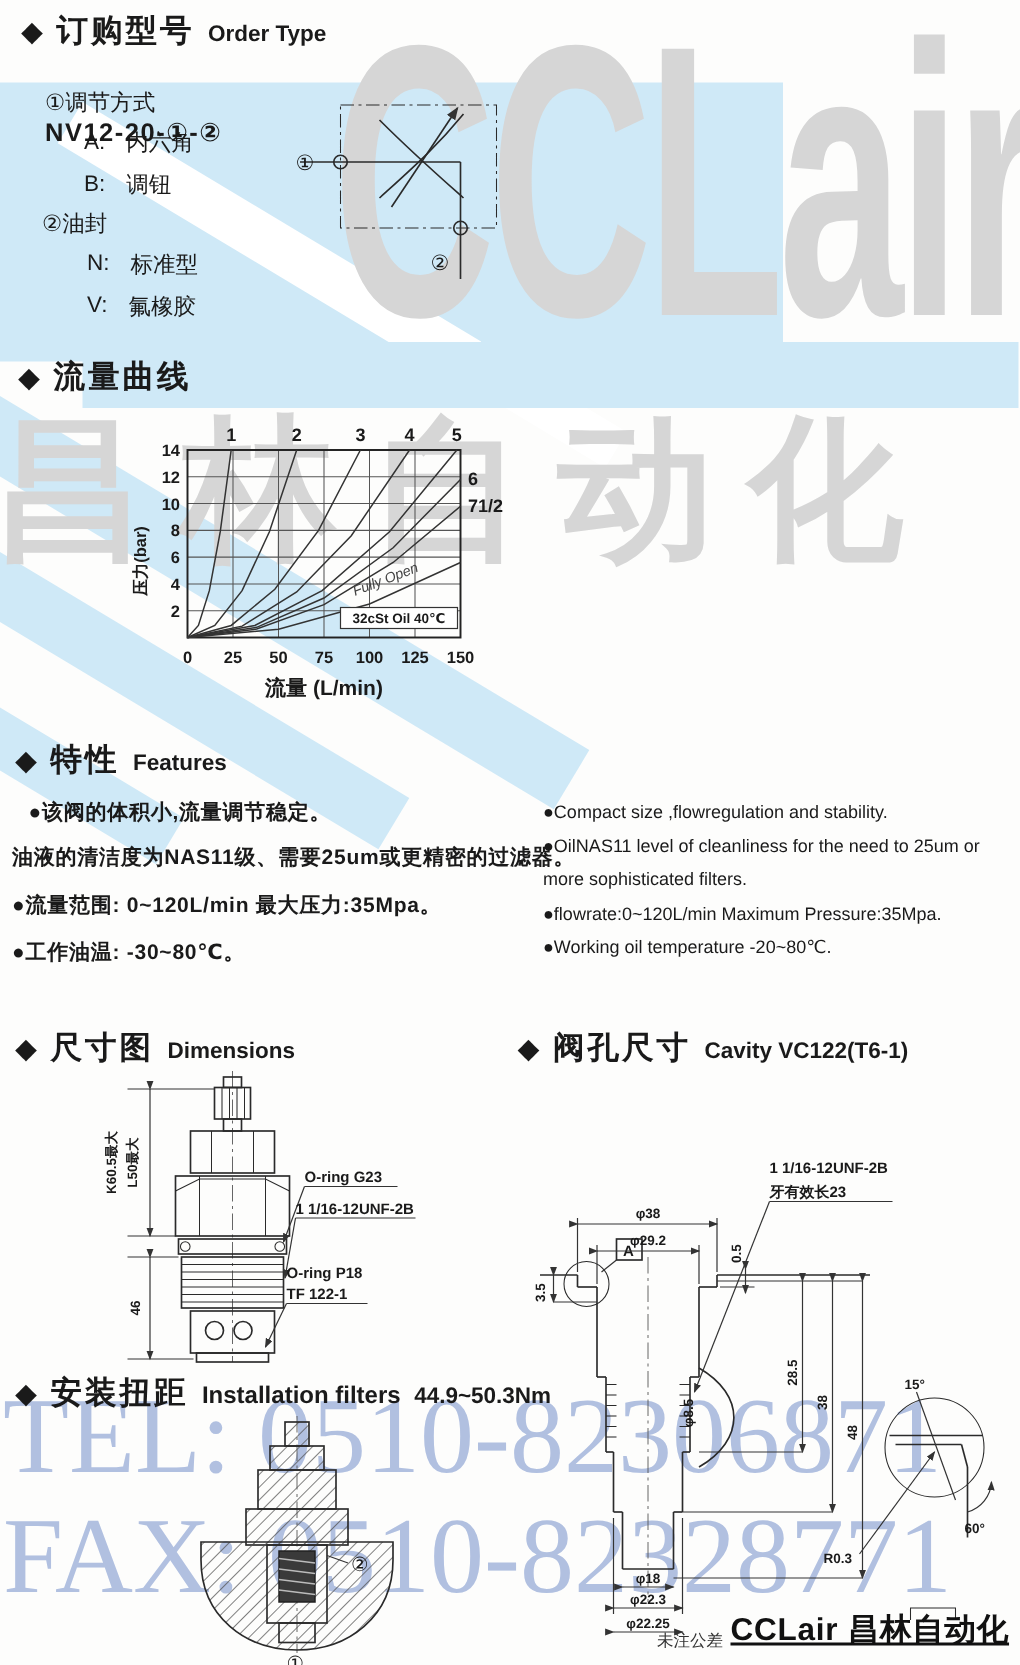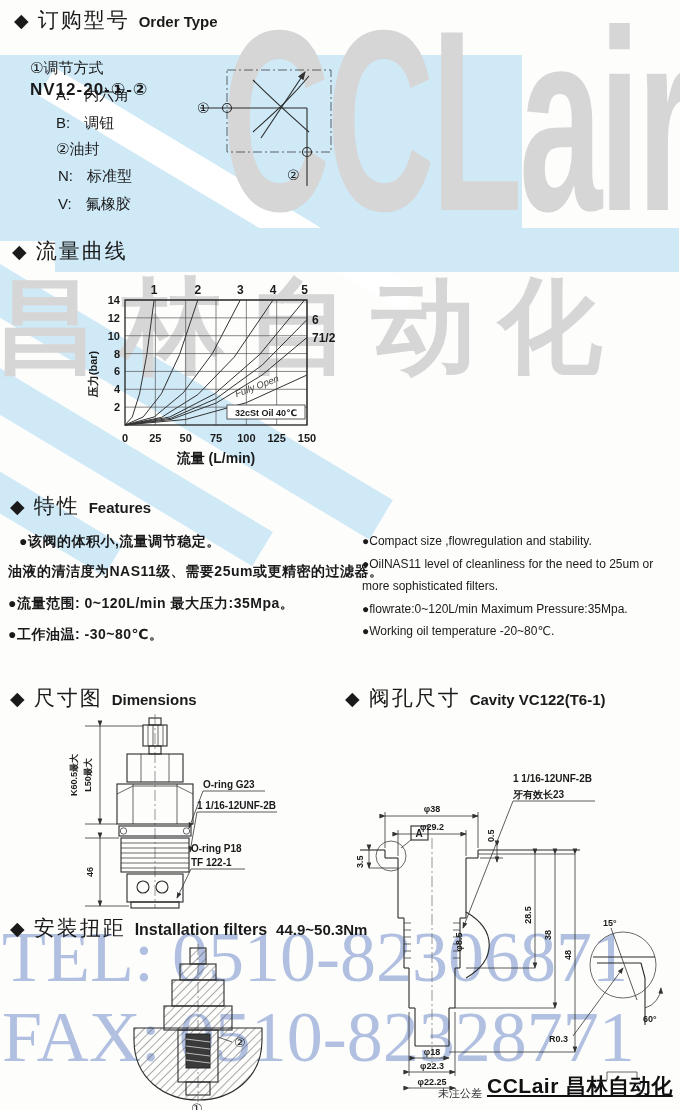--- a/index.html
+++ b/index.html
@@ -11,21 +11,21 @@
   .wm-blue{background:#cfe9f7;}
   .wm-white{background:#ffffff;}
   .wm-cclair{left:222px;top:-28px;font-size:258px;font-weight:bold;color:#d6d6d6;
              letter-spacing:-6px;transform:scale(0.58,1.0);transform-origin:left top;white-space:nowrap;}
   .wm-cn{left:-6px;top:258px;font-size:104px;font-weight:bold;color:#d6d6d6;letter-spacing:22px;white-space:nowrap;}
   .wm-telfax{left:2px;font-family:"Liberation Serif","DejaVu Serif",serif;font-size:72px;
              color:#a9bade;white-space:nowrap;opacity:.9;}
   
   .sec-h{position:absolute;z-index:2;display:flex;align-items:baseline;gap:9px;white-space:nowrap;}
   .diam{font-size:19px;line-height:1;}
-  .h-cn{font-size:21px;font-weight:normal;letter-spacing:2px;}
+  .h-cn{font-size:21px;font-weight:bold;letter-spacing:2px;}
   .h-en{font-size:15px;font-weight:bold;}
   .h-en2{font-size:16px;font-weight:bold;}
   
   .t17{font-size:17px;font-weight:bold;letter-spacing:1px;margin-top:48px;}
   .t15{font-size:15px;}
   .feat-l{font-size:14px;font-weight:bold;letter-spacing:.5px;}
   .feat-r{font-size:12px;white-space:normal;width:316px;line-height:1.8;}
   .opt{display:flex;gap:14px;font-size:15px;}
   svg{position:absolute;z-index:2;overflow:visible;}
   svg text{font-family:"Liberation Sans","DejaVu Sans",sans-serif;fill:#1a1a1a;}
@@ -72,21 +72,21 @@
 <div class="content t17" style="left:30px;top:31px;">NV12-20-①-②</div>
 <div class="content t15" style="left:30px;top:59px;">①调节方式</div>
 <div class="content opt" style="left:56px;top:86px;">
   <span>A:</span>
   <span>内六角</span>
 </div>
 <div class="content opt" style="left:56px;top:114px;">
   <span>B:</span>
   <span>调钮</span>
 </div>
-<div class="content t15" style="left:28px;top:140px;margin-left:28px;">②油封</div>
+<div class="content t15" style="left:28px;top:140px;">②油封</div>
 <div class="content opt" style="left:58px;top:167px;">
   <span>N:</span>
   <span>标准型</span>
 </div>
 <div class="content opt" style="left:58px;top:195px;">
   <span>V:</span>
   <span>氟橡胶</span>
 </div>
 
 <svg style="left:195px;top:58px;" width="150" height="140" viewBox="0 0 150 140">

